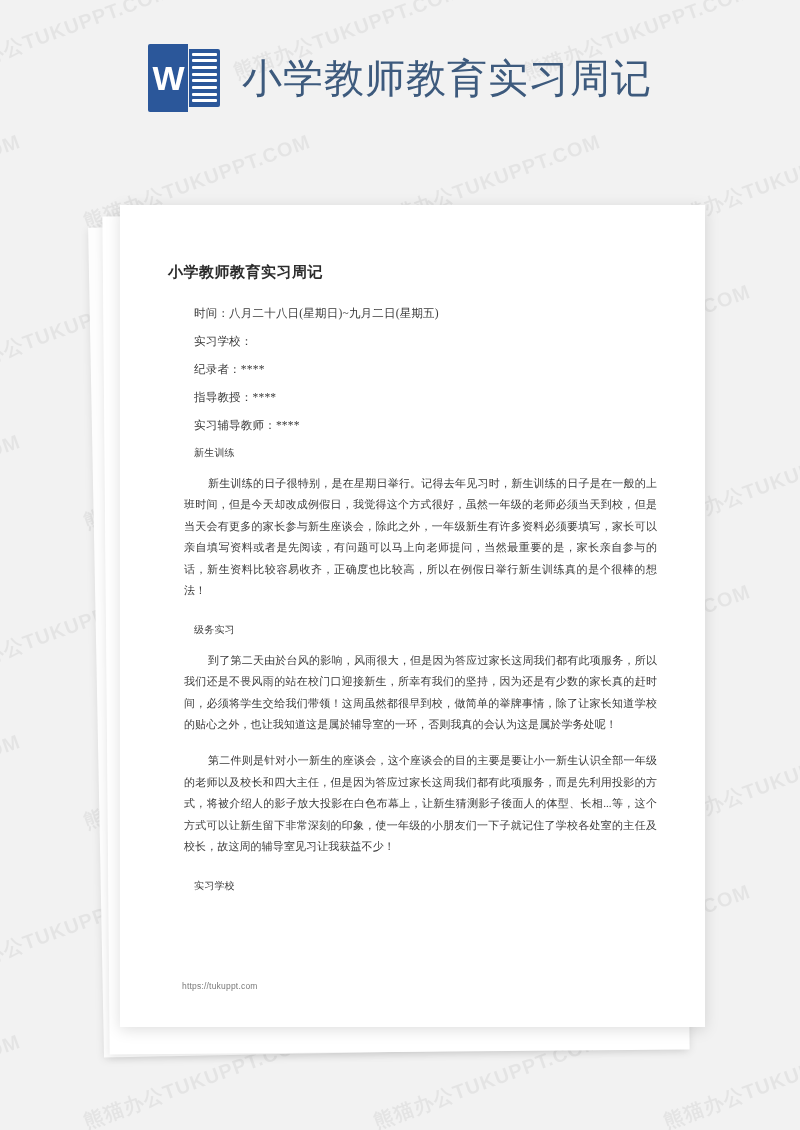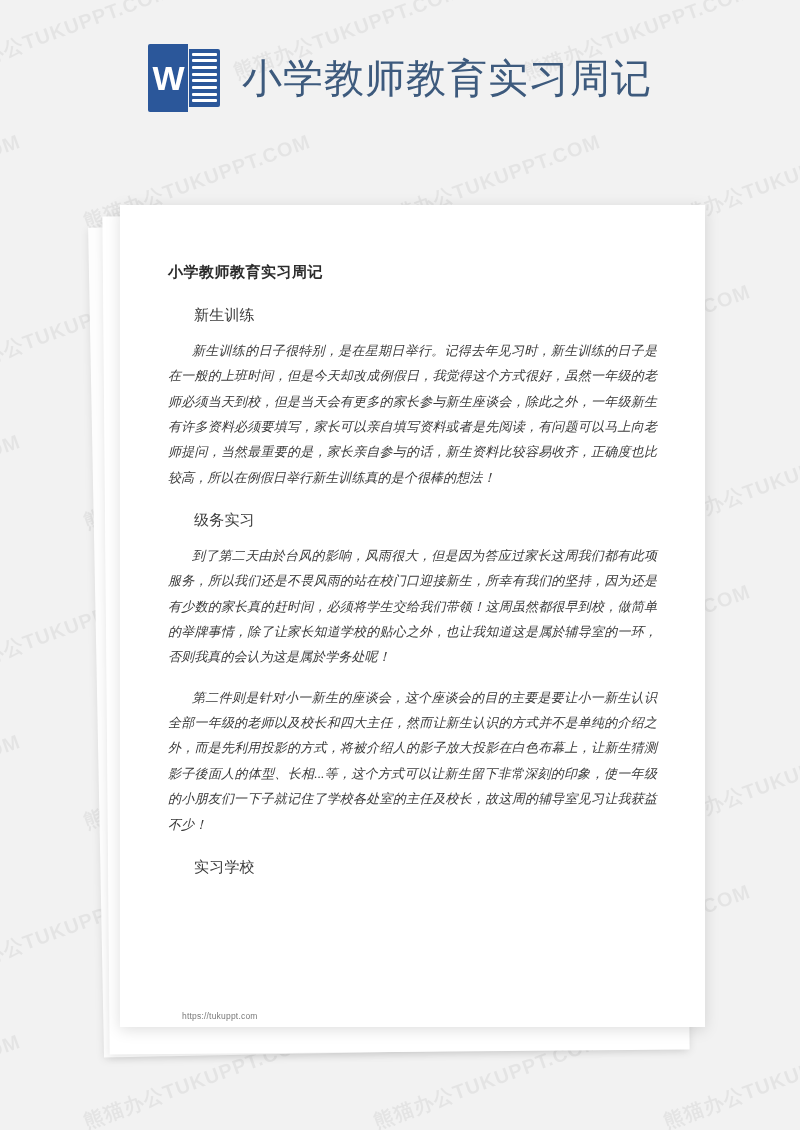--- a/index.html
+++ b/index.html
@@ -159,44 +159,43 @@
 
   .meta-line {
     font-size: 11.5px;
     color: #3a3a3a;
     margin: 0 0 13px 0;
     padding-left: 26px;
     letter-spacing: 0.2px;
   }
 
   .sec-heading {
-    font-size: 15px;
+    font-size: 10px;
     color: #3a3a3a;
     margin: 0 0 13px 0;
     padding-left: 26px;
     letter-spacing: 0.2px;
   }
 
   .body-para {
-    font-size: 13px;
+    font-size: 11px;
     color: #3a3a3a;
-    margin: 0 0 15px 0;
+    margin: 0 0 15px 16px;
     text-indent: 24px;
     text-align: justify;
     line-height: 1.95;
     letter-spacing: 0.1px;
-    font-style: italic;
   }
 
   .spacer-sm { height: 6px; }
 
   .page-footer-url {
     position: absolute;
     left: 62px;
-    bottom: 6px;
+    bottom: 36px;
     font-family: "Liberation Sans", sans-serif;
     font-size: 8.5px;
     color: #7a7a7a;
     letter-spacing: 0.2px;
   }
 </style>
 </head>
 <body>
 
 <div class="wm-layer" id="wm-layer">
@@ -250,28 +249,35 @@
   <div class="doc-title">小学教师教育实习周记</div>
 </div>
 
 <div class="stack sheet-back-2"></div>
 <div class="stack sheet-back-1"></div>
 
 <div class="page">
 
   <h1 class="page-heading">小学教师教育实习周记</h1>
 
+  <div>
+    <p class="meta-line">时间：八月二十八日(星期日)~九月二日(星期五)</p>
+    <p class="meta-line">实习学校：</p>
+    <p class="meta-line">纪录者：****</p>
+    <p class="meta-line">指导教授：****</p>
+    <p class="meta-line">实习辅导教师：****</p>
+  </div>
 
   <p class="sec-heading">新生训练</p>
   <p class="body-para">新生训练的日子很特别，是在星期日举行。记得去年见习时，新生训练的日子是在一般的上班时间，但是今天却改成例假日，我觉得这个方式很好，虽然一年级的老师必须当天到校，但是当天会有更多的家长参与新生座谈会，除此之外，一年级新生有许多资料必须要填写，家长可以亲自填写资料或者是先阅读，有问题可以马上向老师提问，当然最重要的是，家长亲自参与的话，新生资料比较容易收齐，正确度也比较高，所以在例假日举行新生训练真的是个很棒的想法！</p>
 
   <div class="spacer-sm"></div>
 
   <p class="sec-heading">级务实习</p>
   <p class="body-para">到了第二天由於台风的影响，风雨很大，但是因为答应过家长这周我们都有此项服务，所以我们还是不畏风雨的站在校门口迎接新生，所幸有我们的坚持，因为还是有少数的家长真的赶时间，必须将学生交给我们带领！这周虽然都很早到校，做简单的举牌事情，除了让家长知道学校的贴心之外，也让我知道这是属於辅导室的一环，否则我真的会认为这是属於学务处呢！</p>
-  <p class="body-para">第二件则是针对小一新生的座谈会，这个座谈会的目的主要是要让小一新生认识全部一年级的老师以及校长和四大主任，然而让新生认识的方式并不是单纯的介绍之外，而是先利用投影的方式，将被介绍人的影子放大投影在白色布幕上，让新生猜测影子後面人的体型、长相...等，这个方式可以让新生留下非常深刻的印象，使一年级的小朋友们一下子就记住了学校各处室的主任及校长，故这周的辅导室见习让我获益不少！</p>
+  <p class="body-para">第二件则是针对小一新生的座谈会，这个座谈会的目的主要是要让小一新生认识全部一年级的老师以及校长和四大主任，但是因为答应过家长这周我们都有此项服务，而是先利用投影的方式，将被介绍人的影子放大投影在白色布幕上，让新生猜测影子後面人的体型、长相...等，这个方式可以让新生留下非常深刻的印象，使一年级的小朋友们一下子就记住了学校各处室的主任及校长，故这周的辅导室见习让我获益不少！</p>
 
   <div class="spacer-sm"></div>
 
   <p class="sec-heading">实习学校</p>
 
   <div class="page-footer-url">https://tukuppt.com</div>
 </div>
 
 </body></html>

